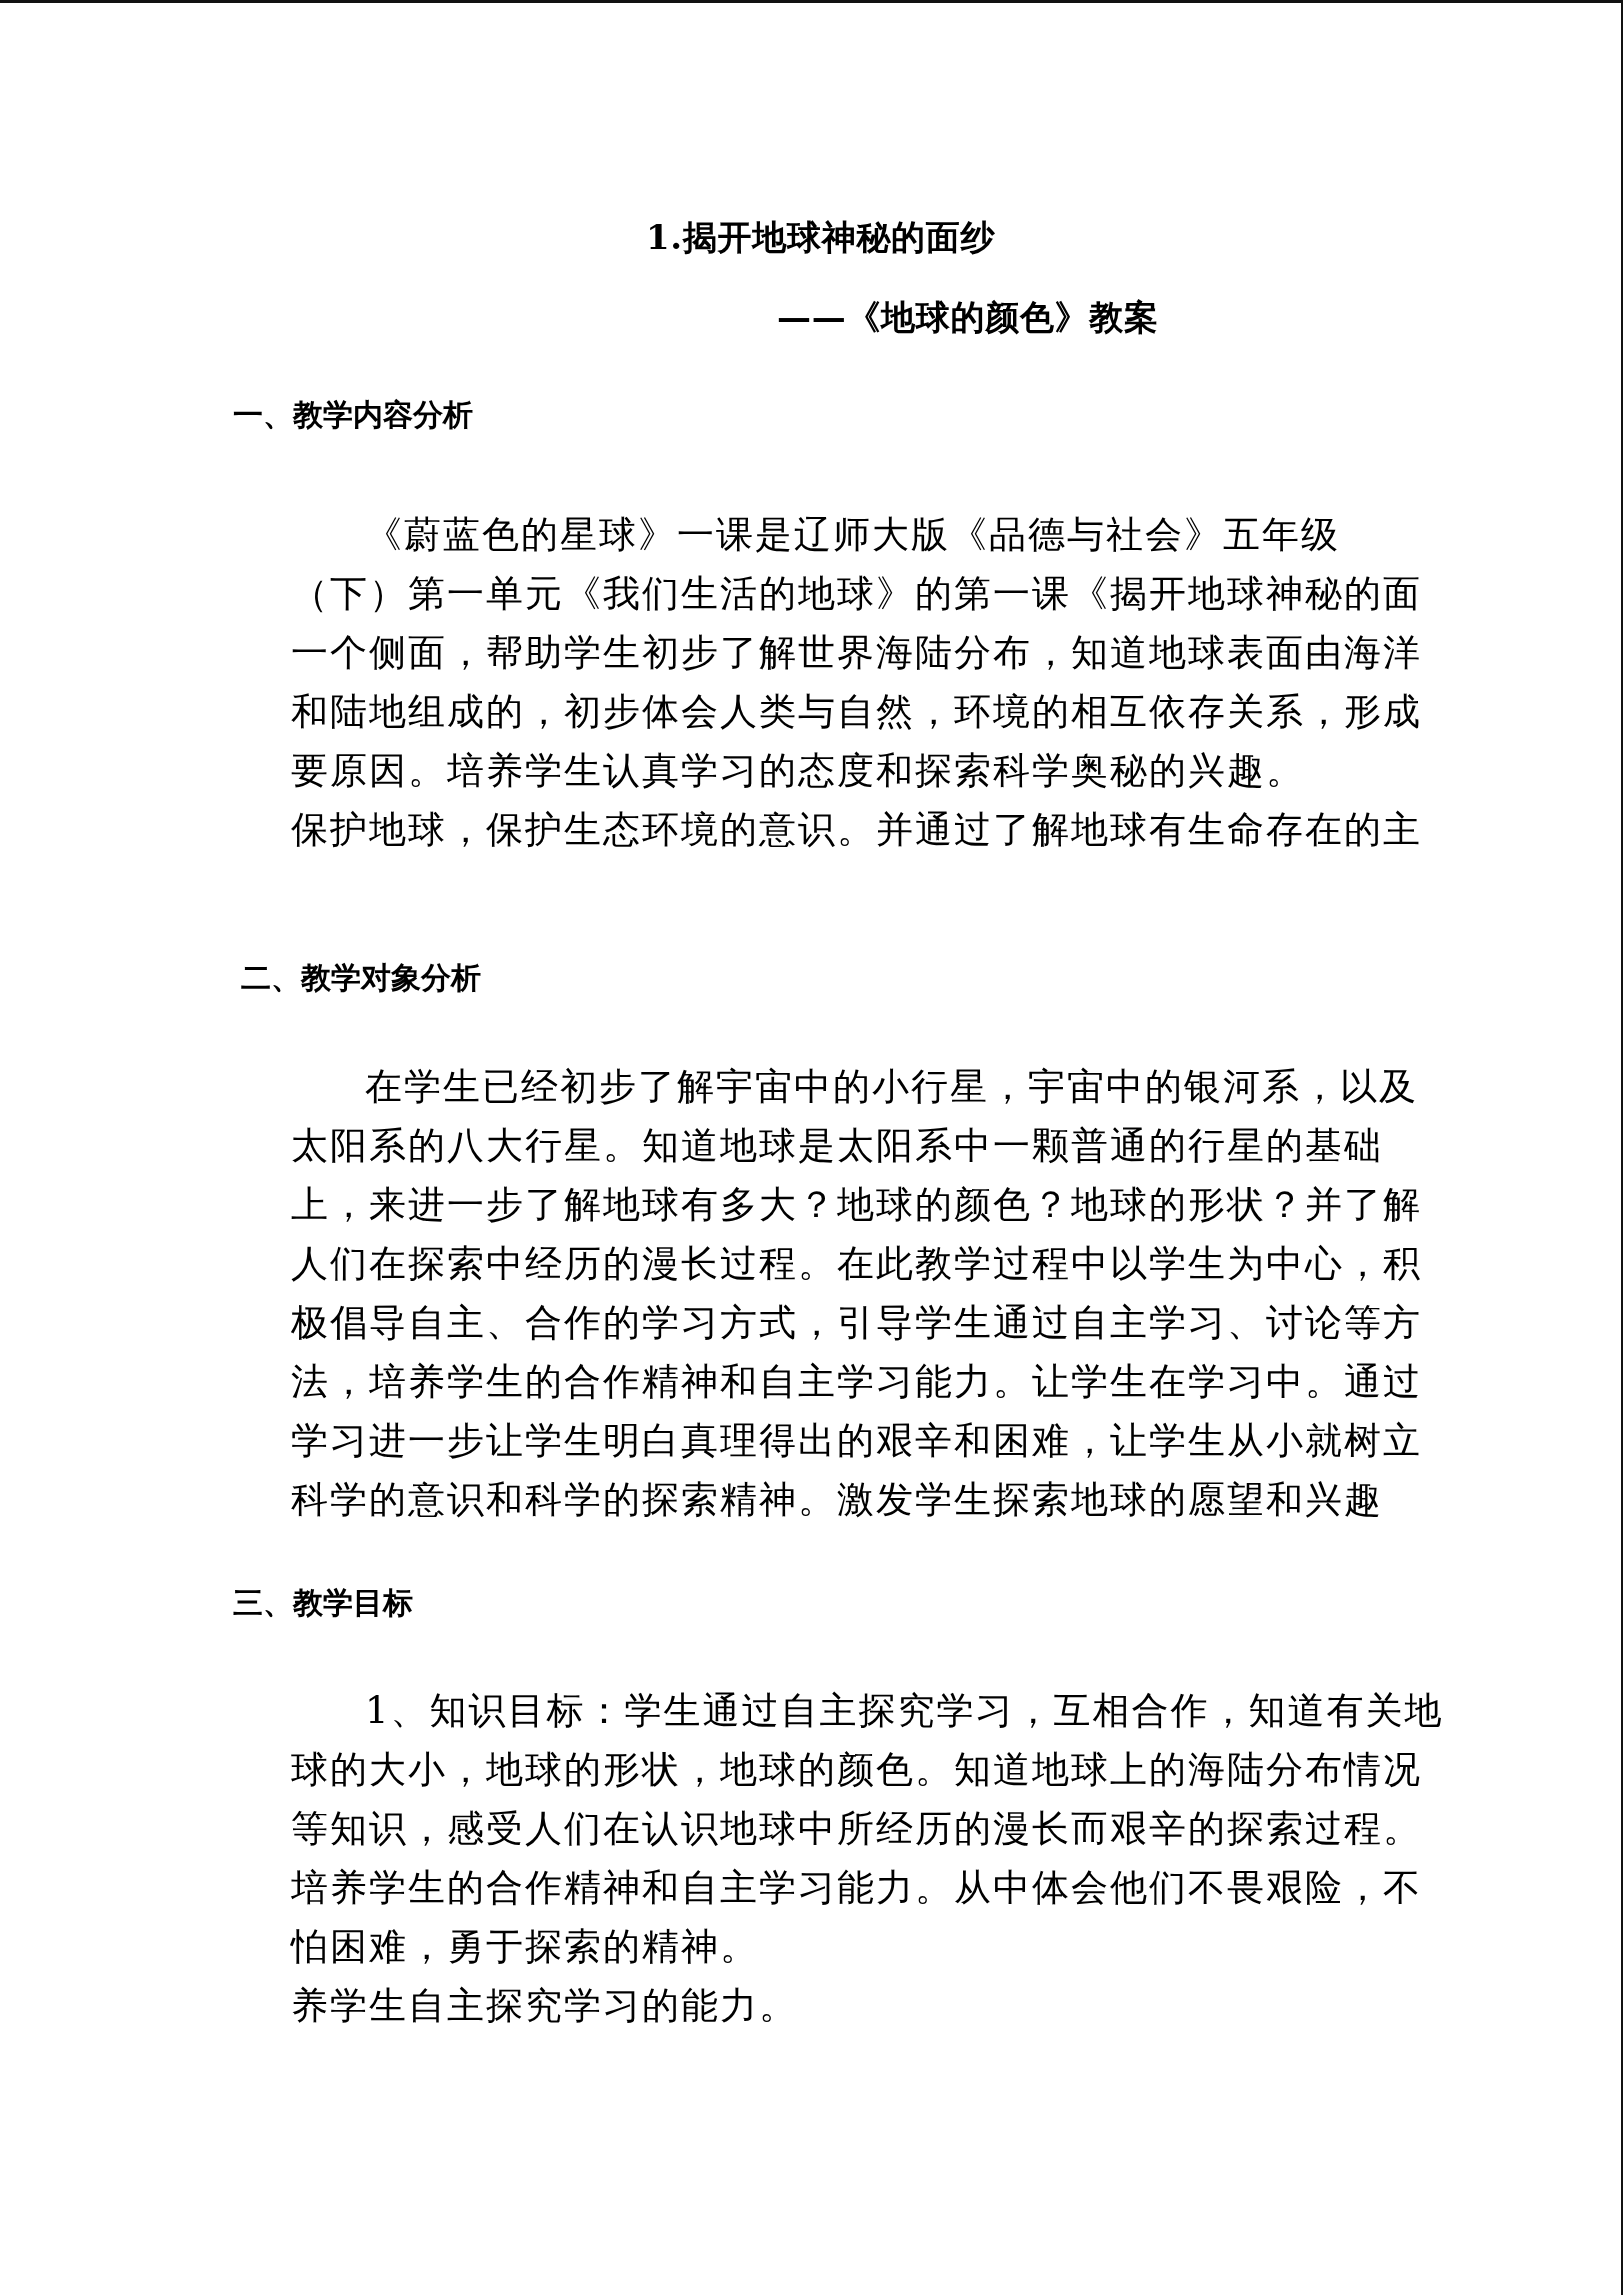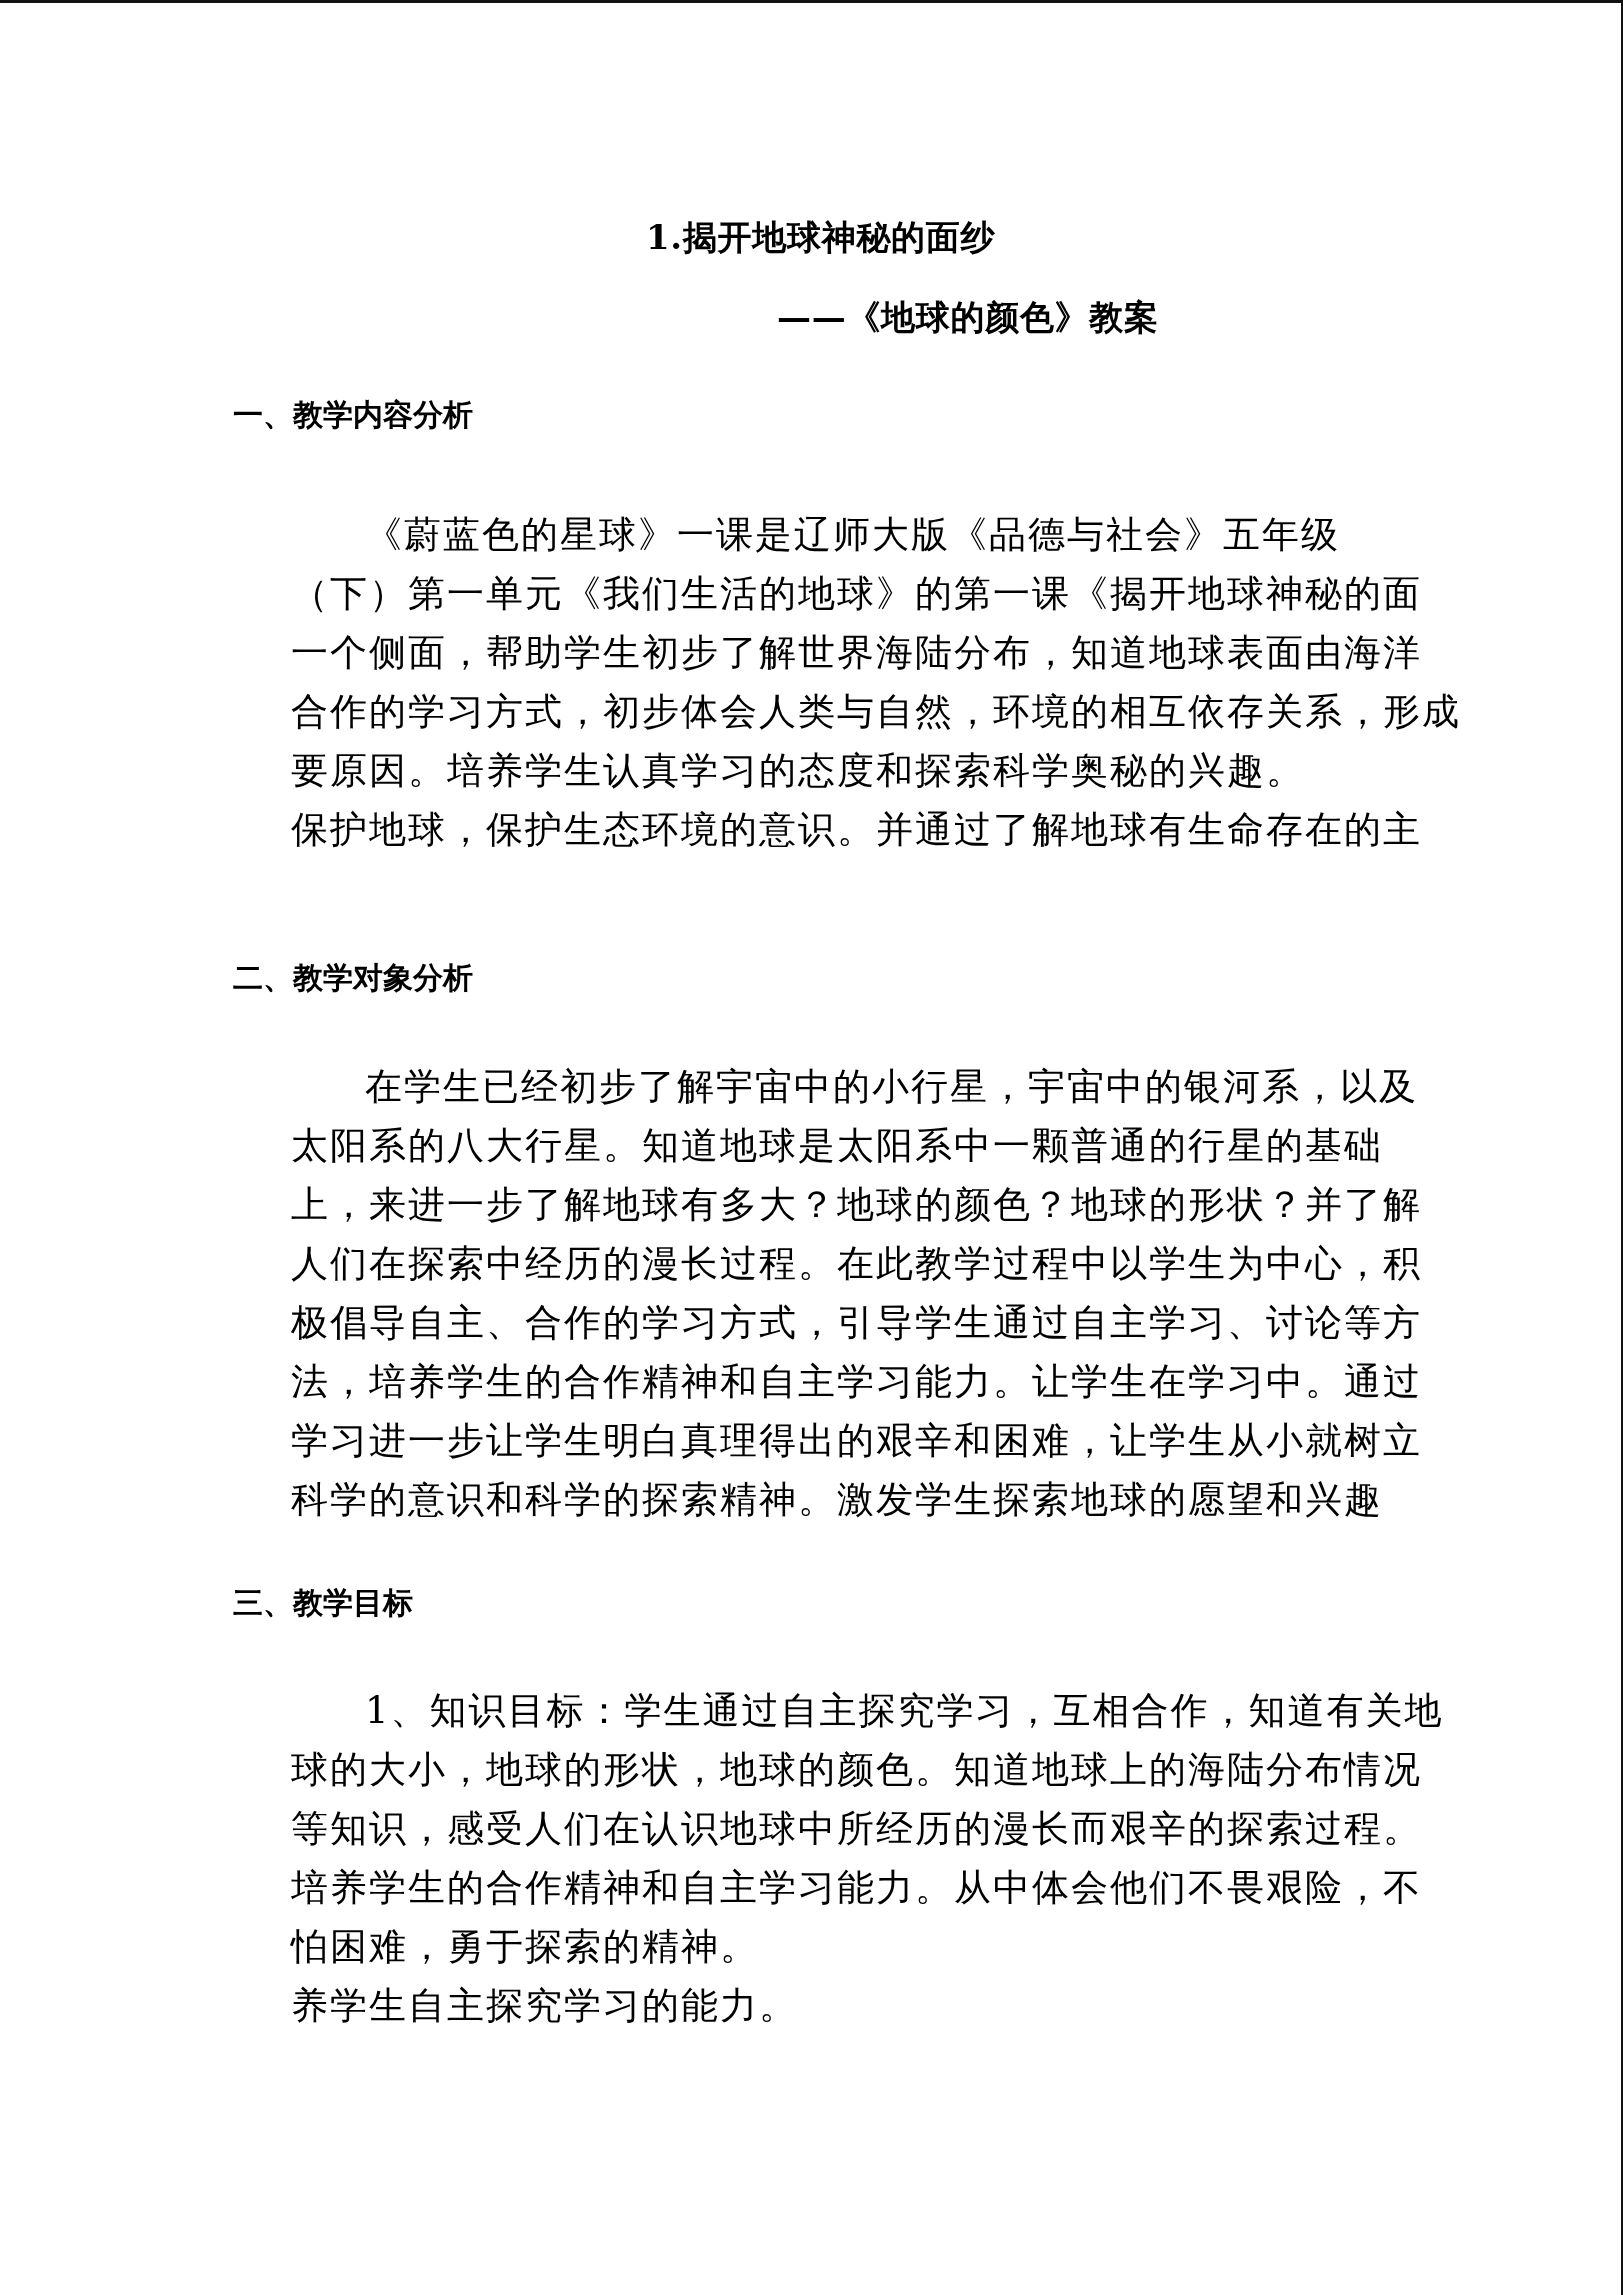--- a/index.html
+++ b/index.html
@@ -81,26 +81,26 @@
 <div class="page-border-right"></div>
 
 <div class="title">1.揭开地球神秘的面纱</div>
 <div class="subtitle">——《地球的颜色》教案</div>
 
 <div class="section-heading" style="top:394px;">一、教学内容分析</div>
 <div class="body-block" style="top:505px;">
   <span class="body-line indent">《蔚蓝色的星球》一课是辽师大版《品德与社会》五年级</span>
   <span class="body-line">（下）第一单元《我们生活的地球》的第一课《揭开地球神秘的面</span>
   <span class="body-line">一个侧面，帮助学生初步了解世界海陆分布，知道地球表面由海洋</span>
-  <span class="body-line">合作的学习方式，初步体会人类与自然，环境的相互依存关系，形成</span>
+  <span class="body-line">和陆地组成的，初步体会人类与自然，环境的相互依存关系，形成</span>
   <span class="body-line">要原因。培养学生认真学习的态度和探索科学奥秘的兴趣。</span>
   <span class="body-line">保护地球，保护生态环境的意识。并通过了解地球有生命存在的主</span>
 </div>
 
-<div class="section-heading" style="top:957px;">二、教学对象分析</div>
+<div class="section-heading" style="top:957px;margin-left:8px;">二、教学对象分析</div>
 <div class="body-block" style="top:1057px;">
   <span class="body-line indent">在学生已经初步了解宇宙中的小行星，宇宙中的银河系，以及</span>
   <span class="body-line">太阳系的八大行星。知道地球是太阳系中一颗普通的行星的基础</span>
   <span class="body-line">上，来进一步了解地球有多大？地球的颜色？地球的形状？并了解</span>
   <span class="body-line">人们在探索中经历的漫长过程。在此教学过程中以学生为中心，积</span>
   <span class="body-line">极倡导自主、合作的学习方式，引导学生通过自主学习、讨论等方</span>
   <span class="body-line">法，培养学生的合作精神和自主学习能力。让学生在学习中。通过</span>
   <span class="body-line">学习进一步让学生明白真理得出的艰辛和困难，让学生从小就树立</span>
   <span class="body-line">科学的意识和科学的探索精神。激发学生探索地球的愿望和兴趣</span>
 </div>

